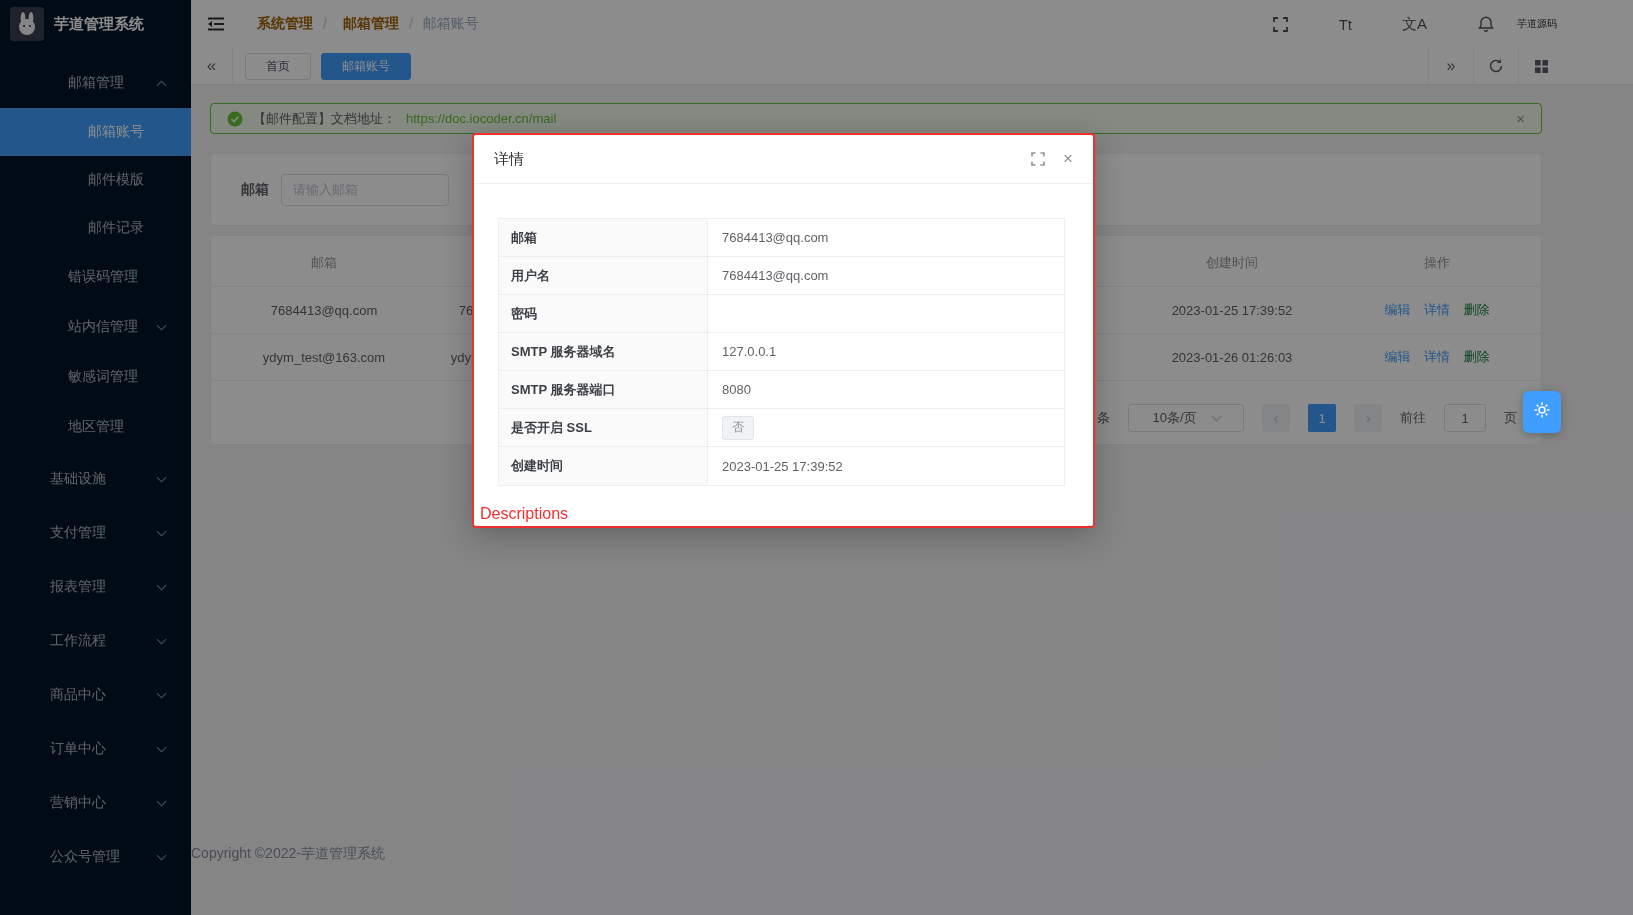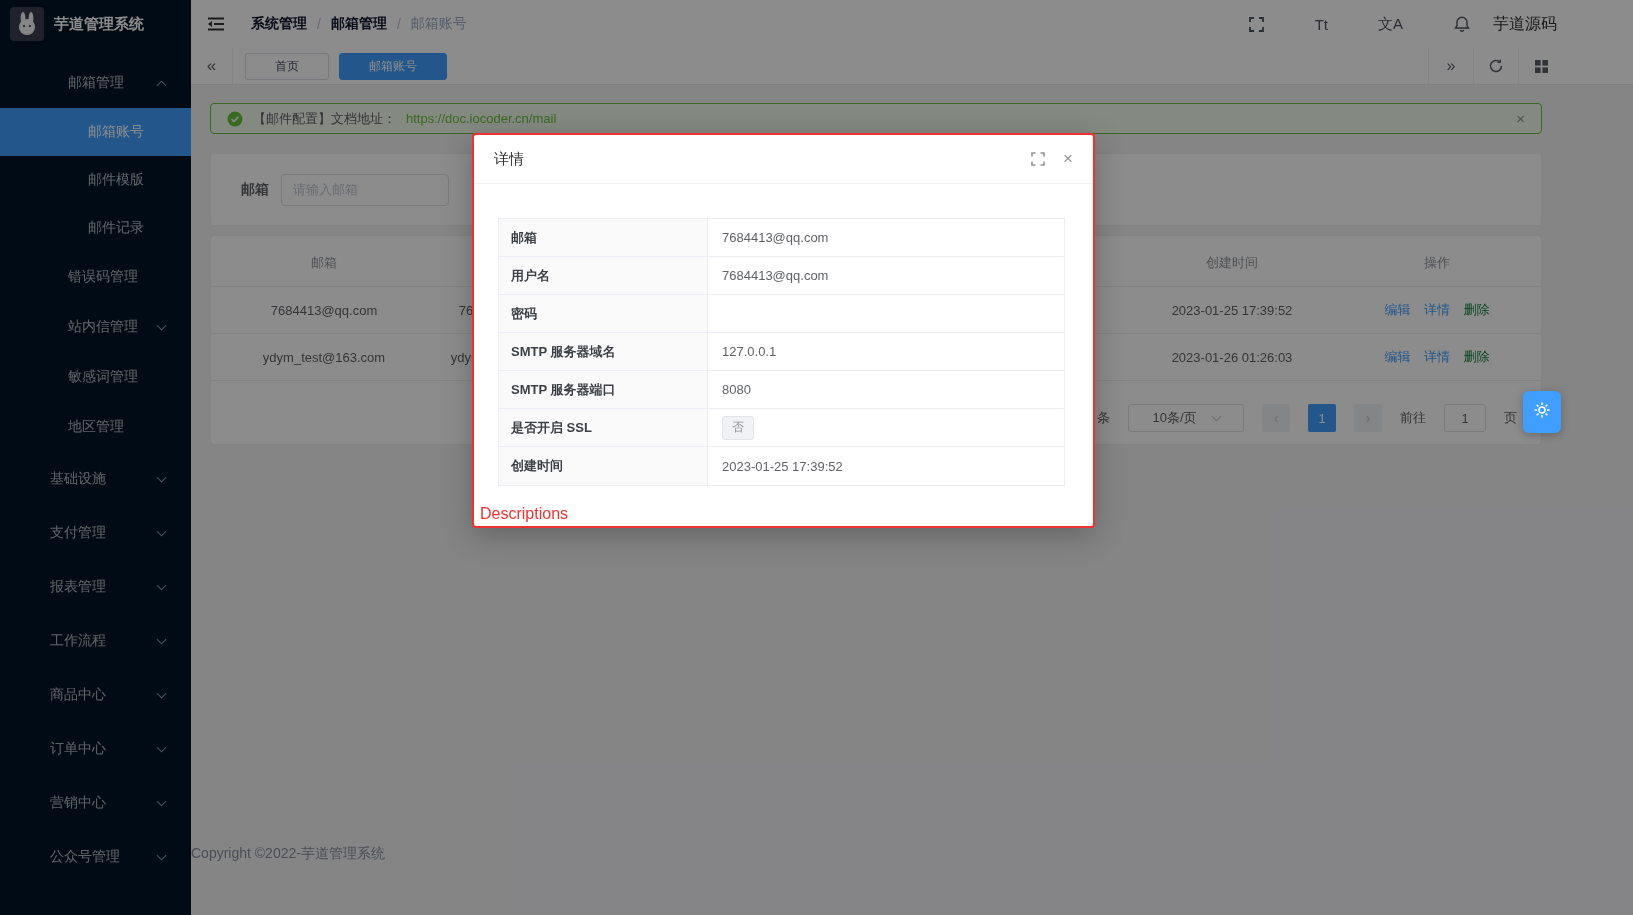--- a/index.html
+++ b/index.html
@@ -3,53 +3,53 @@
 <meta charset="utf-8">
 <style>
   * { margin:0; padding:0; box-sizing:border-box; }
   html,body { width:1633px; height:915px; overflow:hidden;
     font-family:"Liberation Sans","DejaVu Sans",sans-serif; }
   .app { position:relative; width:1633px; height:915px; background:#f2f3f5; }
 
   
   .sidebar { position:absolute; left:0; top:0; width:191px; height:915px;
     background:#001529; z-index:10; }
-  .logo-row { height:48px; display:flex; align-items:center; padding-left:10px; gap:10px; background:#001529;text-decoration:underline; }
+  .logo-row { height:48px; display:flex; align-items:center; padding-left:10px; gap:10px; background:#001529; }
   .logo-img { width:34px; height:34px; border-radius:4px; background:#3a3f52; display:flex; align-items:center; justify-content:center; overflow:hidden; }
   .logo-title { color:#fff; font-size:15px; font-weight:bold; white-space:nowrap; }
   .menu { padding-top:10px; }
   .mi { position:relative; display:flex; align-items:center; color:rgba(255,255,255,0.68);
     font-size:14px; cursor:pointer; white-space:nowrap; }
   .mi.lv1 { height:54px; padding-left:50px; }
   .mi.lv2 { height:50px; padding-left:68px; }
   .mi.lv3 { height:48px; padding-left:88px; }
   .mi.active { background:#409eff; color:#fff; }
   .caret { position:absolute; right:26px; width:7px; height:7px;
     border-right:1.5px solid rgba(255,255,255,0.55); border-bottom:1.5px solid rgba(255,255,255,0.55); }
   .caret.down { transform:rotate(45deg); margin-top:-4px; }
   .caret.up { transform:rotate(-135deg); margin-top:4px; }
 
   
   .main { position:absolute; left:191px; top:0; right:0; height:915px; }
   .navbar { position:relative; height:48px; background:#fff; display:flex; align-items:center; padding-left:14px; }
   .hamburger { width:22px; height:22px; margin-right:24px; cursor:pointer; }
   .crumbs { display:flex; align-items:center; gap:10px; font-size:14px; }
-  .crumb-b { color:#0f172a; font-weight:bold; cursor:pointer; }
+  .crumb-b { color:#a16207; font-weight:bold; cursor:pointer;margin-left:6px; }
   .crumb-sep { color:#c0c4cc; font-weight:normal; }
   .crumb-last { color:#97a8be; }
   .nav-right { position:absolute; right:76px; top:0; height:48px; display:flex; align-items:center; gap:22px; }
   .nav-ic { color:#4e535b; display:flex; align-items:center; cursor:pointer; font-size:15px; font-weight:normal;margin-left:28px; }
-  .nav-user { color:#303133; font-size:16px; cursor:pointer; }
+  .nav-user { color:#303133; font-size:10px; cursor:pointer; }
 
   .tabbar { position:relative; height:37px; background:#fff; border-bottom:1px solid #e6e9ee;
     display:flex; align-items:center; }
   .tab-arrow { width:42px; height:100%; display:flex; align-items:center; justify-content:center;
     color:#5a5e66; font-size:17px; border-right:1px solid #eef0f3; cursor:pointer; }
   .tab-pills { display:flex; align-items:center; gap:10px; padding-left:12px; }
-  .tab { height:27px; padding:0 29px; display:flex; align-items:center; font-size:12px;
+  .tab { height:27px; padding:0 20px; display:flex; align-items:center; font-size:12px;
     border:1px solid #d8dce5; border-radius:3px; background:#fff; color:#495060; cursor:pointer; }
   .tab.active { background:#409eff; border-color:#409eff; color:#fff; }
   .tab-right { position:absolute; right:70px; top:0; height:100%; display:flex; }
   .tab-btn { width:45px; height:100%; display:flex; align-items:center; justify-content:center;
     border-left:1px solid #eef0f3; color:#5a5e66; font-size:16px; cursor:pointer; }
 
   .content { position:relative; height:830px; background:#f2f3f5; }
 
   
   .alert { position:absolute; left:19px; top:18px; width:1332px; height:31px;

